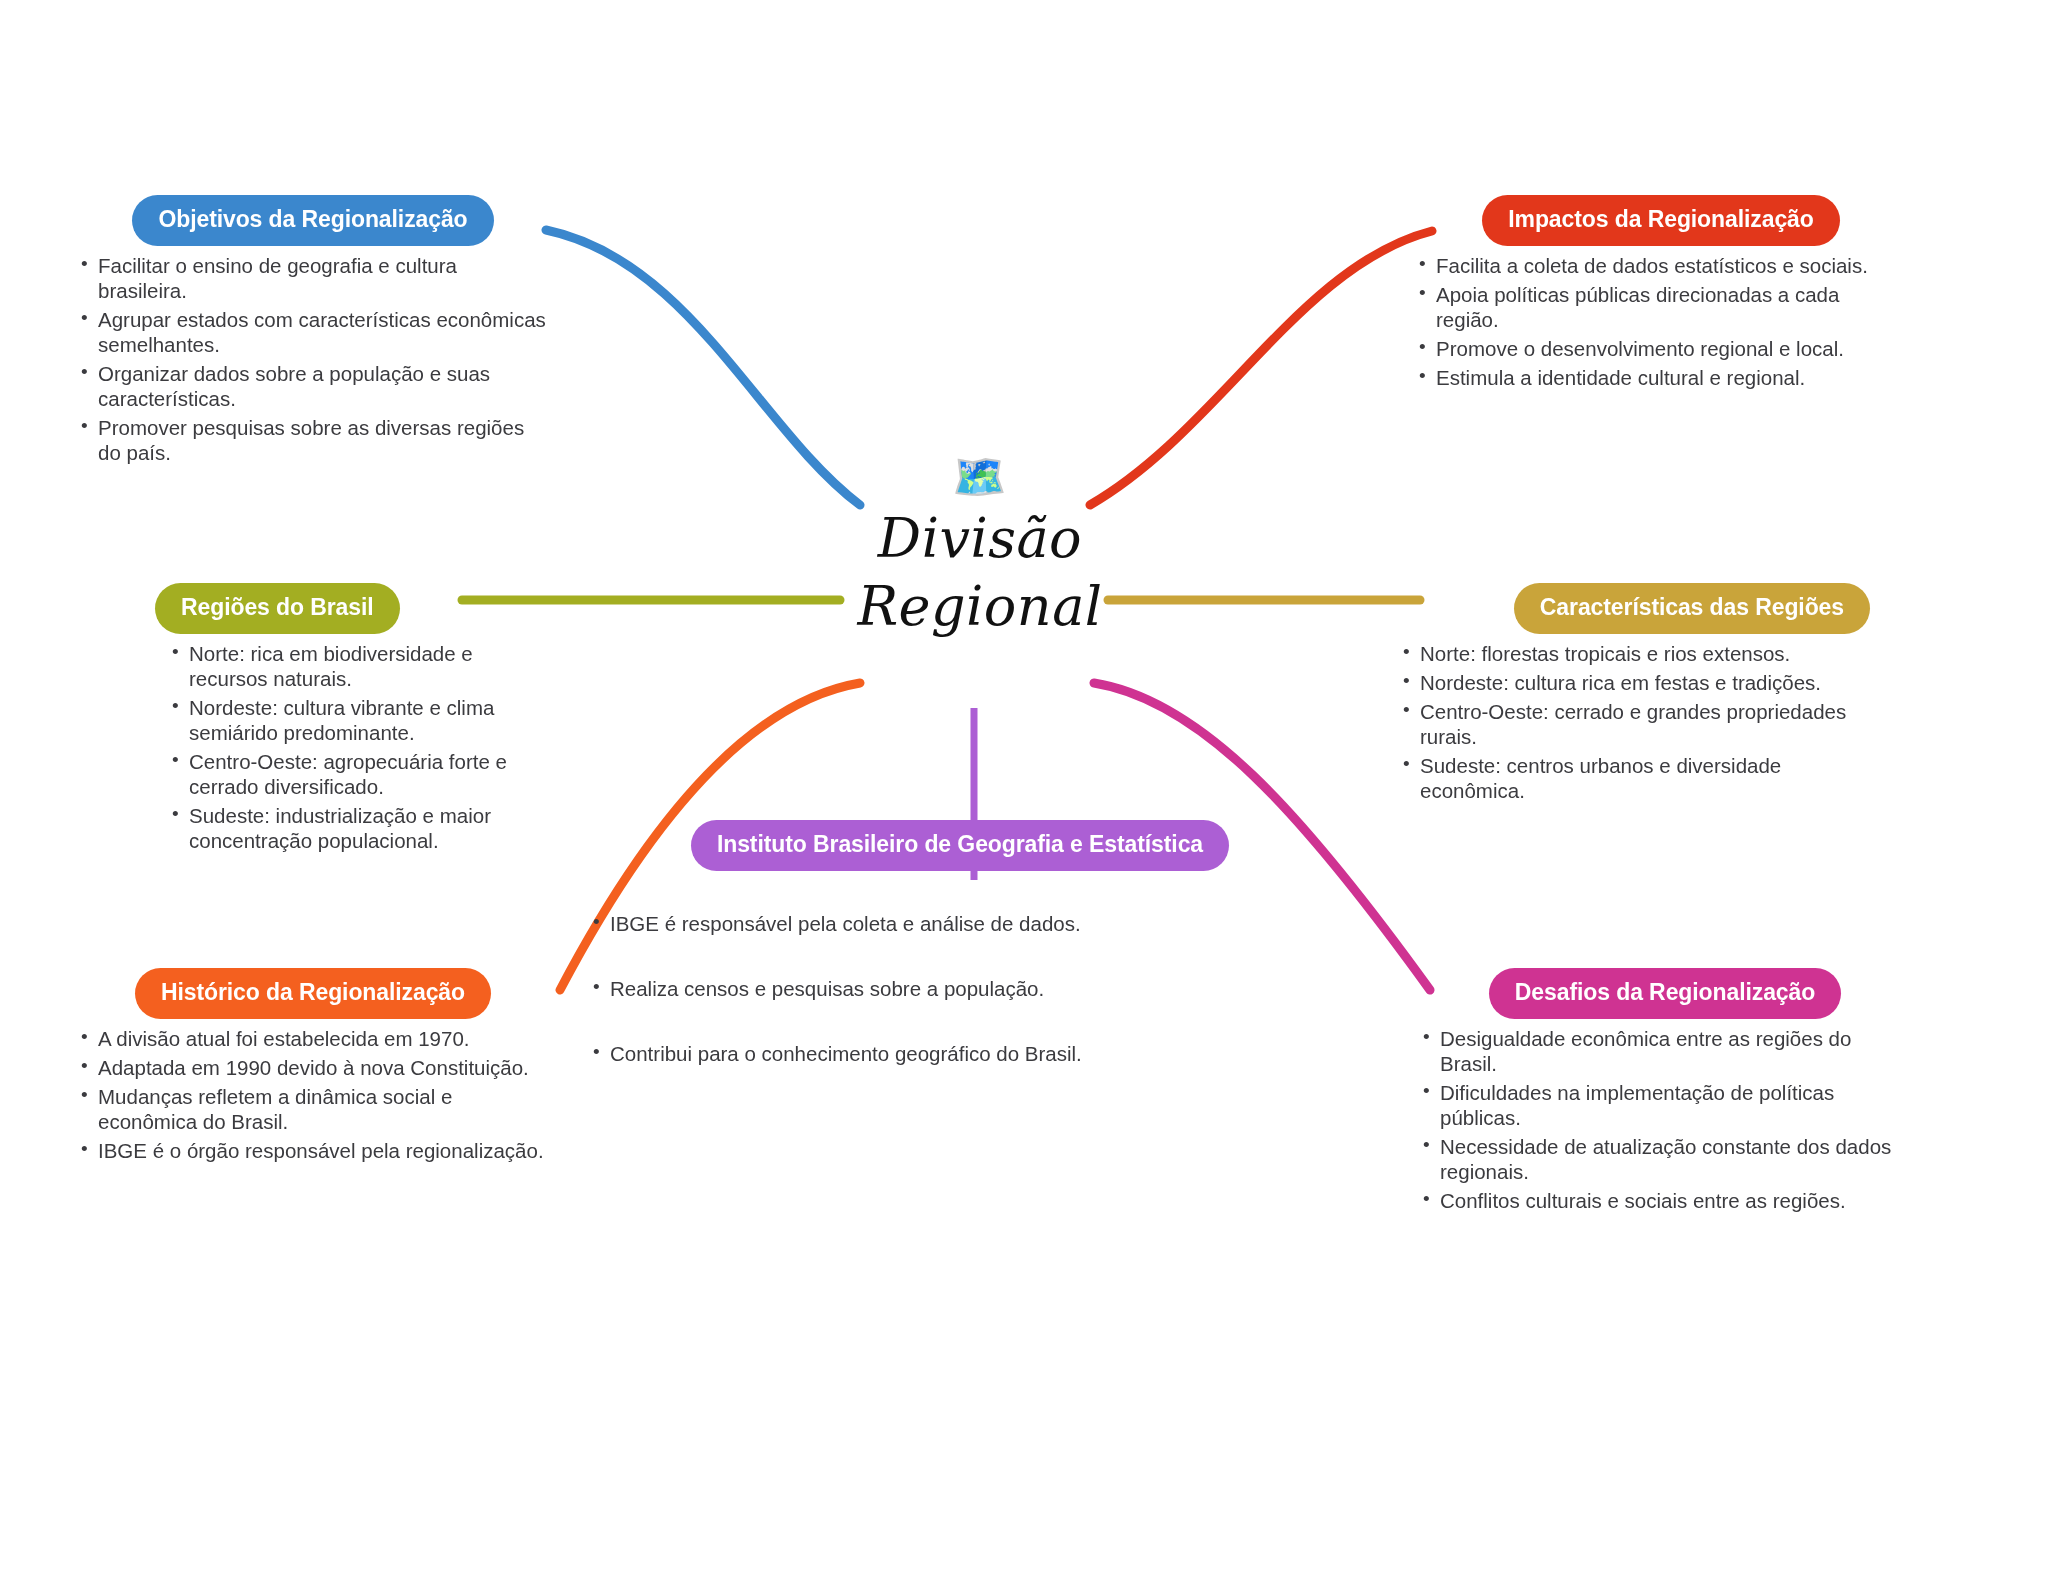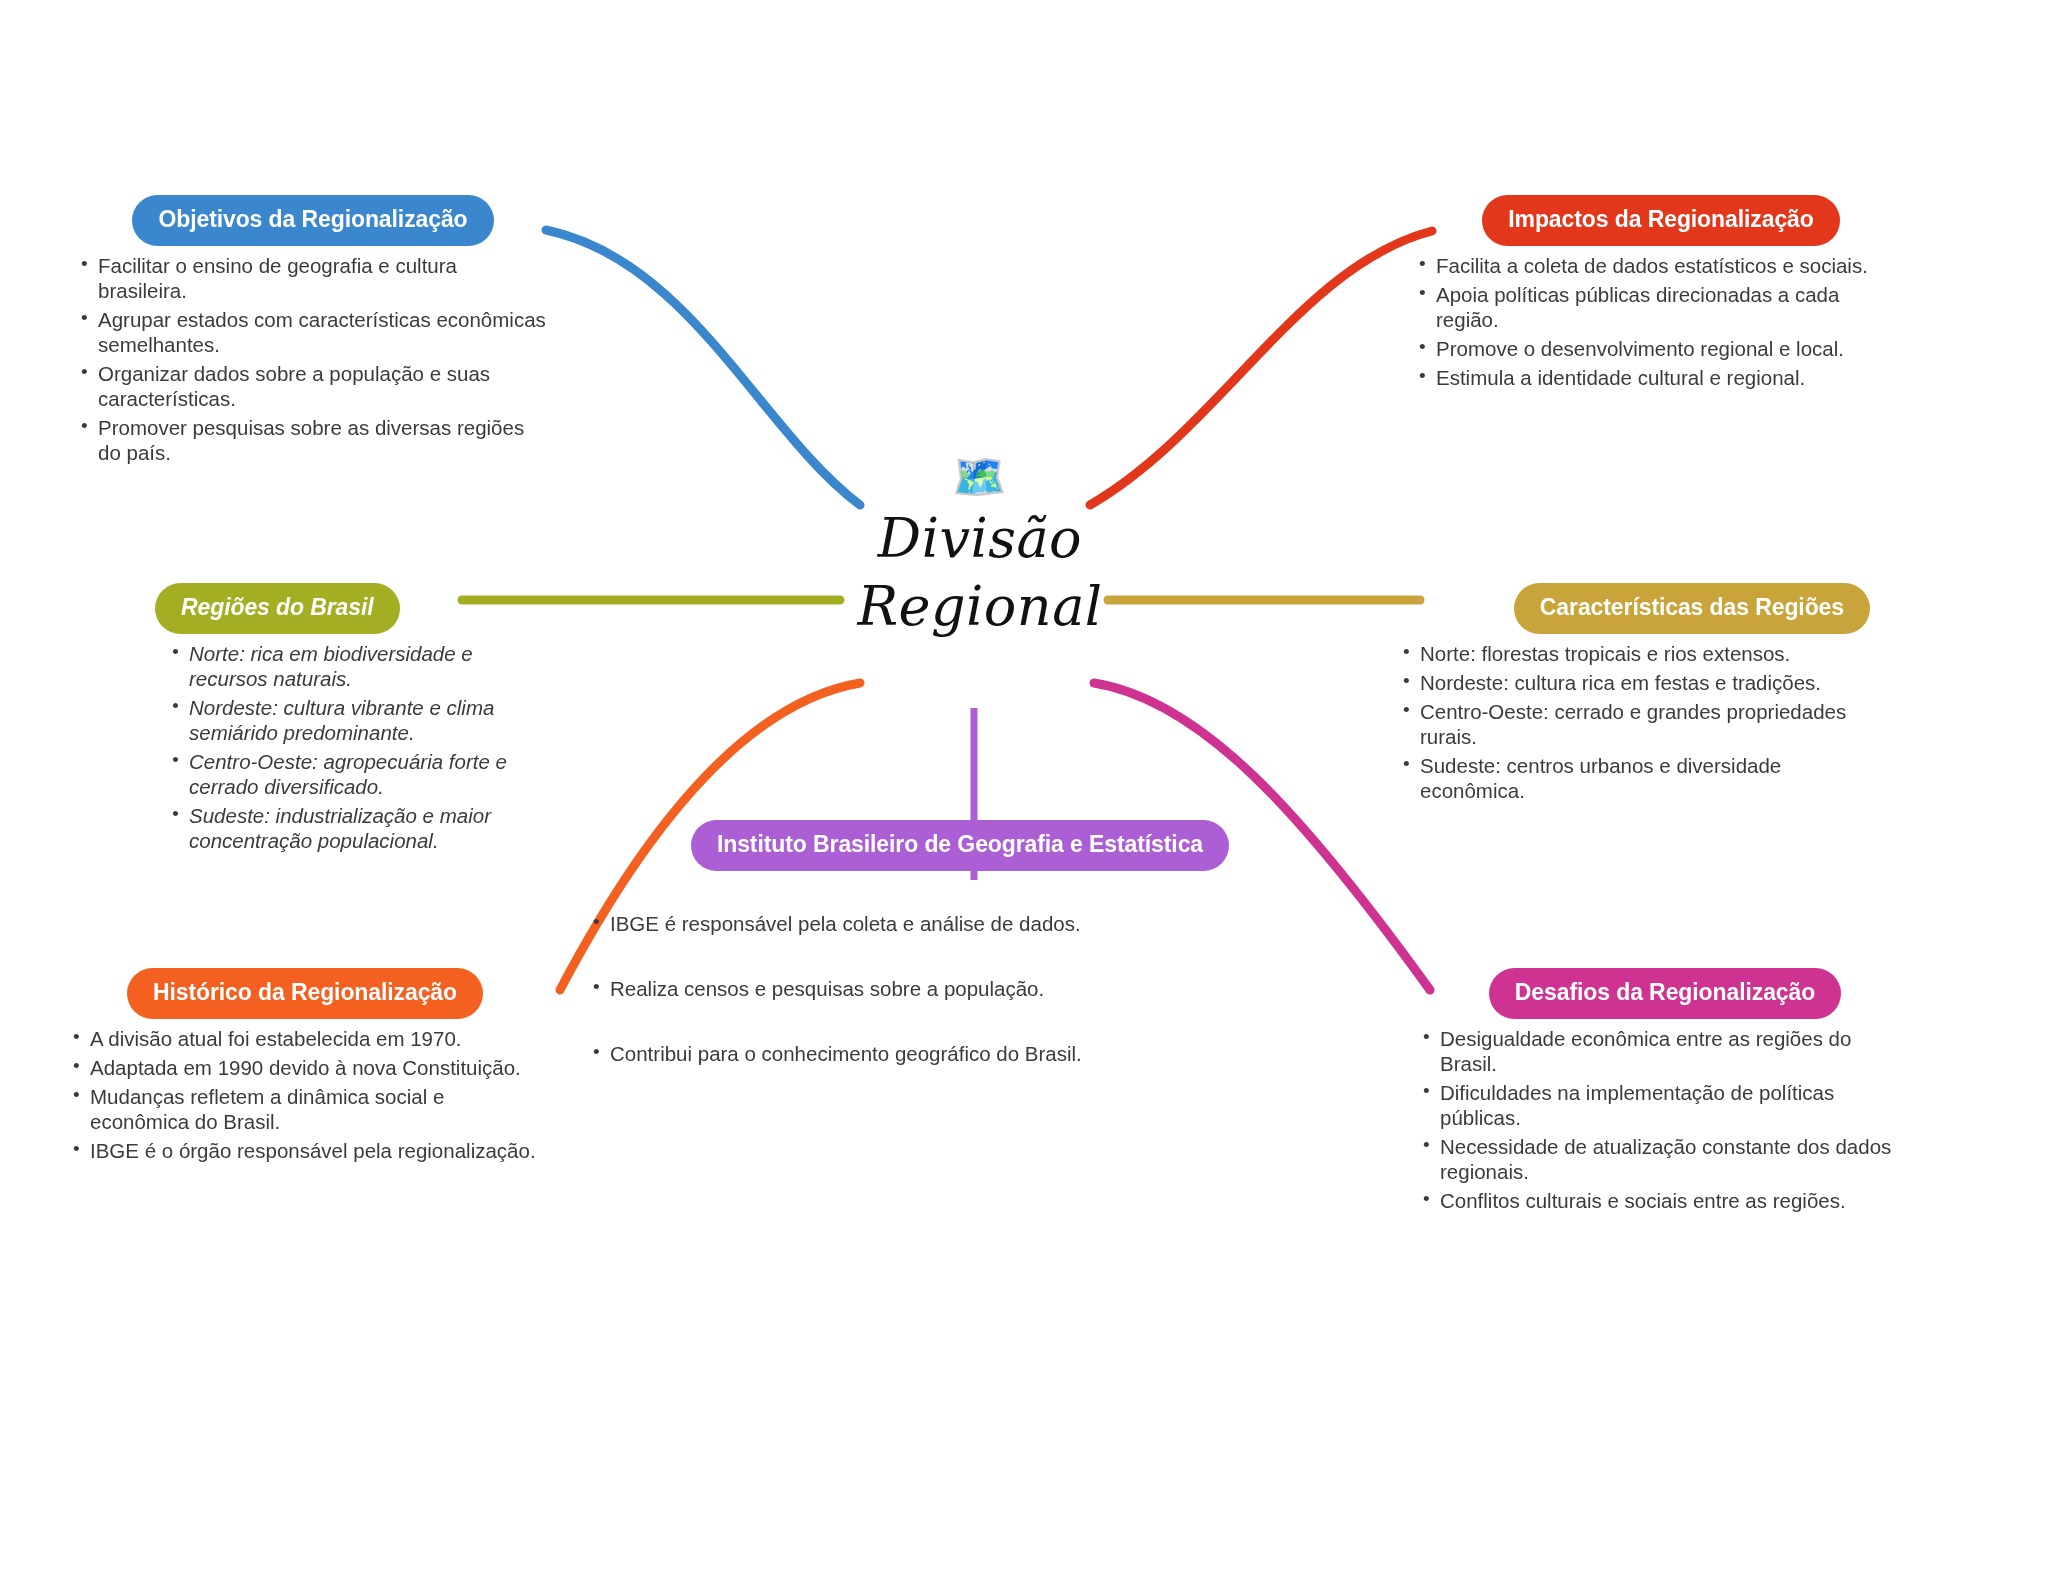--- a/index.html
+++ b/index.html
@@ -96,23 +96,23 @@
     top: -1px;
     color: #3b3b3f;
     font-size: 19px;
   }
   ul.bullets.indented li { padding-left: 34px; }
   ul.bullets.indented li::before { left: 17px; }
 
   
   #branch-objetivos            { left: 78px;   top: 195px;  width: 470px; }
   #branch-impactos             { left: 1416px; top: 195px;  width: 490px; }
-  #branch-regioes              { left: 155px;  top: 583px;  width: 400px; font-style: italic; }
+  #branch-regioes              { left: 155px;  top: 583px;  width: 400px; }
   #branch-caracteristicas      { left: 1400px; top: 583px;  width: 470px; }
-  #branch-historico            { left: 70px;   top: 968px;  width: 470px; }
+  #branch-historico            { left: 78px;   top: 968px;  width: 470px; }
   #branch-desafios             { left: 1420px; top: 968px;  width: 490px; }
   #branch-ibge                 { left: 590px;  top: 820px;  width: 740px; }
 
   #branch-ibge ul.bullets li { font-size: 20.5px; margin-top: 40px; }
 </style>
 </head>
 <body>
 
 <div id="canvas">
 

